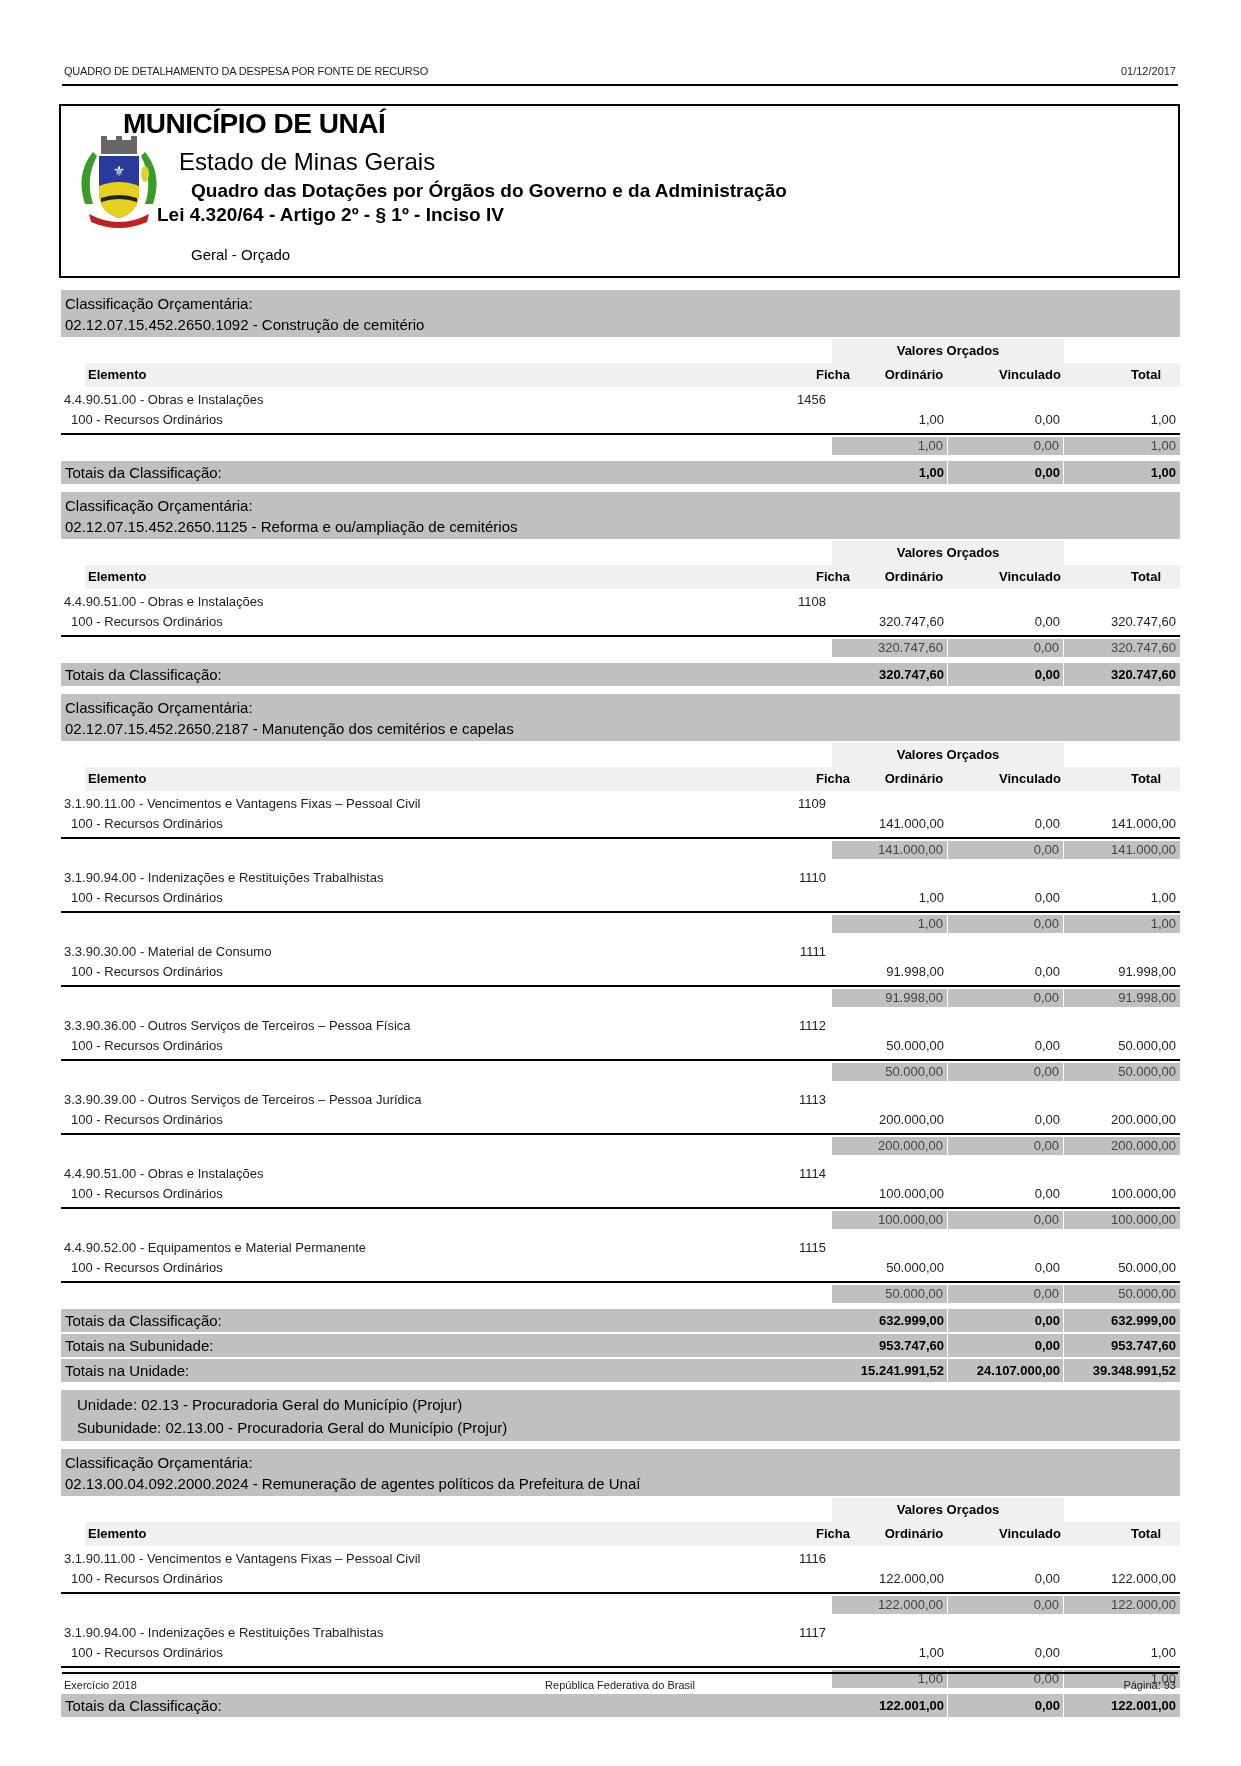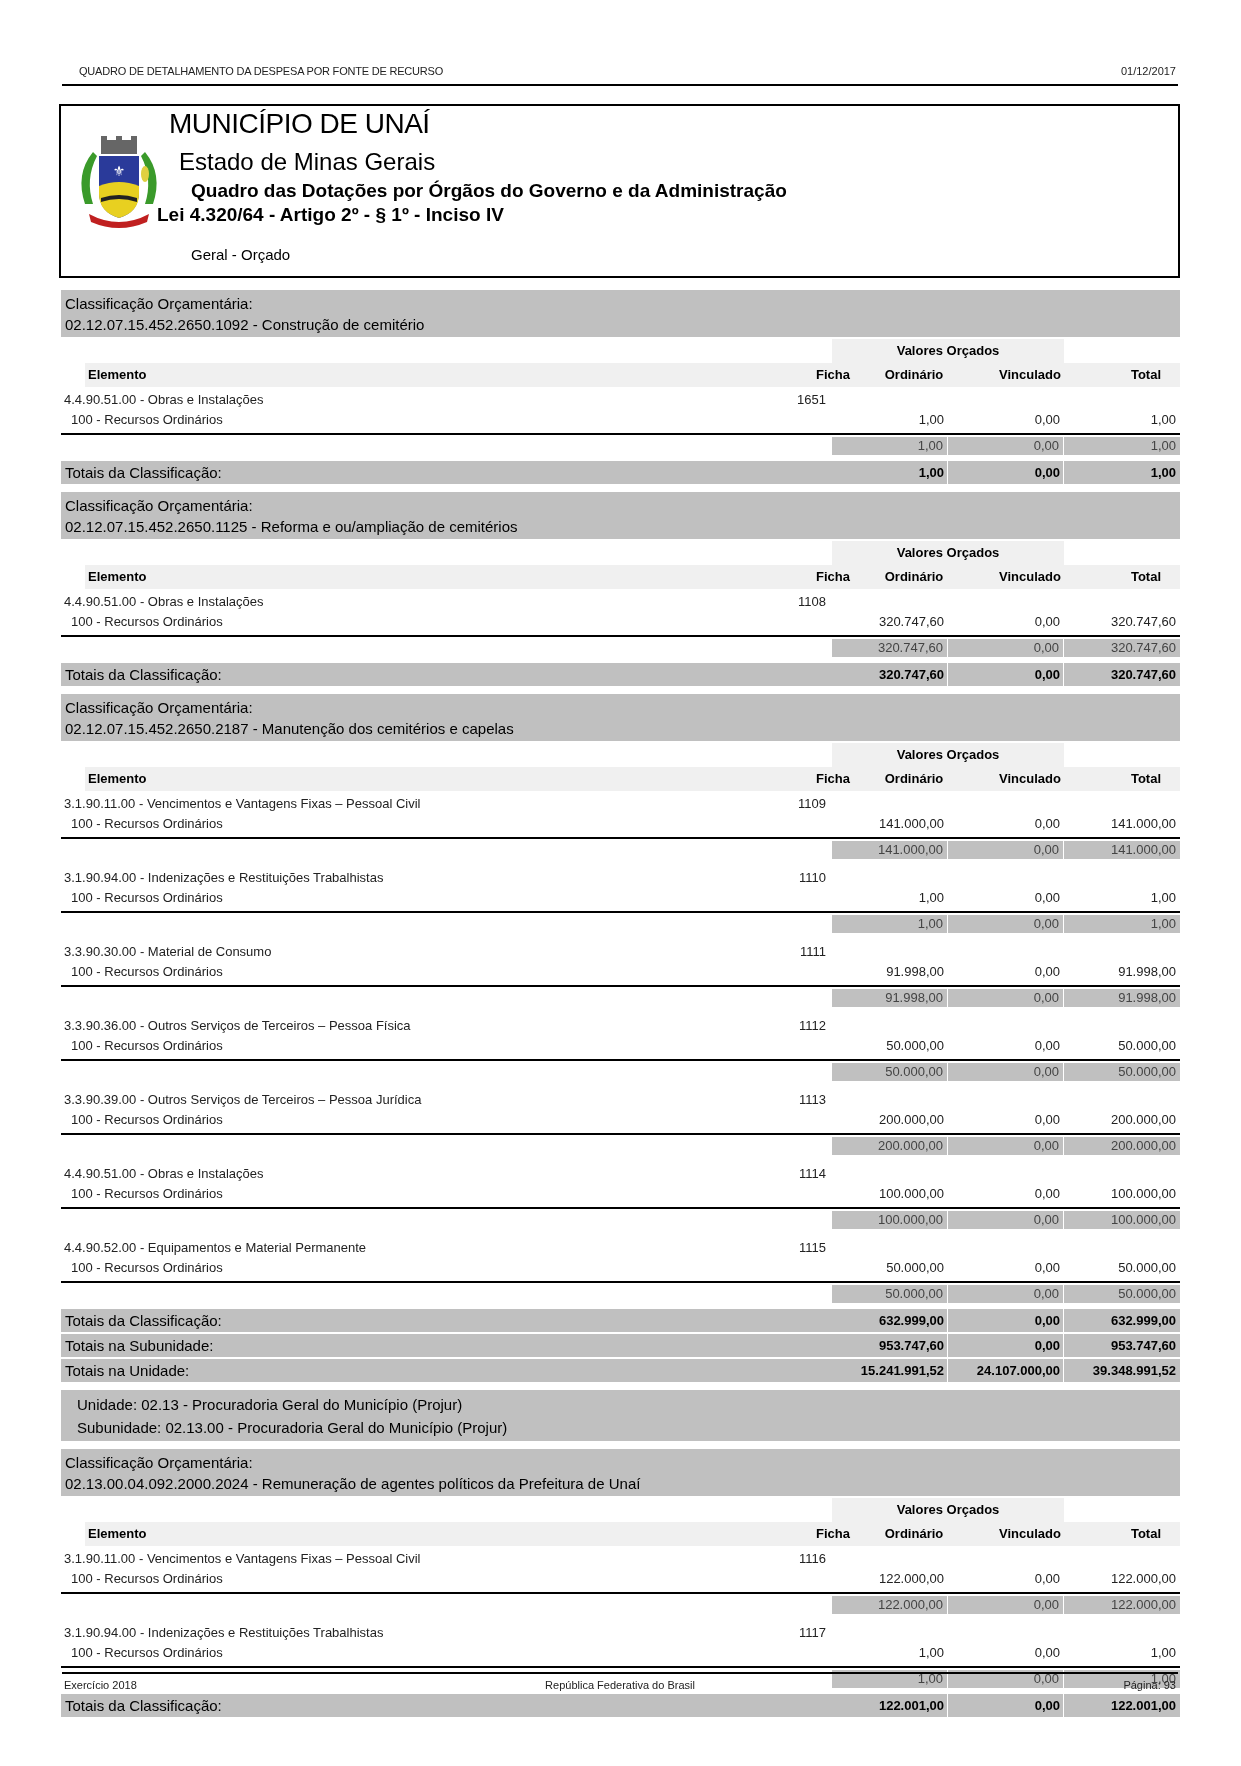--- a/index.html
+++ b/index.html
@@ -1,22 +1,22 @@
 <!DOCTYPE html>
 <html><head>
 <meta charset="utf-8">
 <style>
   html, body { margin:0; padding:0; background:#fff; }
   body { width:1241px; height:1766px; position:relative; font-family:"Liberation Sans", sans-serif; color:#000; overflow:hidden; }
   .topbar { position:absolute; left:62px; top:62px; width:1116px; height:22px; font-size:11px; color:#222; border-bottom:2px solid #000; }
-  .topbar .l { position:absolute; left:2px; top:3px; letter-spacing:-0.2px;margin-left:15px; }
+  .topbar .l { position:absolute; left:2px; top:3px; letter-spacing:-0.2px; }
   .topbar .r { position:absolute; right:2px; top:3px; }
   .hdrbox { position:absolute; left:59px; top:104px; width:1117px; height:170px; border:2px solid #000; }
   .logo { position:absolute; left:14px; top:28px; width:88px; height:96px; }
-  .h1 { position:absolute; left:0; right:4px; top:2px; font-size:28px; font-weight:normal; letter-spacing:-0.5px; padding-left:108px; }
+  .h1 { position:absolute; left:0; right:4px; top:2px; font-size:28px; font-weight:bold; letter-spacing:-0.5px; padding-left:62px; }
   .h2 { position:absolute; left:0; right:0; top:42px; font-size:24px; padding-left:118px; }
   .h3 { position:absolute; left:0; right:0; top:74px; font-size:19px; font-weight:bold; padding-left:130px; }
   .h4 { position:absolute; left:0; right:0; top:98px; font-size:19px; font-weight:bold; padding-left:96px; }
   .h5 { position:absolute; left:0; right:0; top:140px; font-size:15px; padding-left:130px; }
 
   .content { position:absolute; left:61px; top:290px; width:1119px; }
   .band { background:#c0c0c0; font-size:15px; padding:3px 4px 2px 4px; line-height:21px; margin-bottom:2px; }
   .band.unit { line-height:23px;padding-left:16px; }
   .hdr-vo { position:relative; height:24px; }
   .hdr-vo .vo { position:absolute; left:771px; width:232px; top:0; height:24px; background:#f0f0f0; font-size:13px; font-weight:bold; text-align:center; line-height:24px; }
@@ -90,21 +90,21 @@
     <div class="hdr-cols">
       <span class="c-el">Elemento</span>
       <span class="c-fi">Ficha</span>
       <span class="c-or">Ordinário</span>
       <span class="c-vi">Vinculado</span>
       <span class="c-to">Total</span>
     </div>
     <div class="item">
       <span class="el">4.4.90.51.00 - Obras e Instalações</span>
       <span class="src">100 - Recursos Ordinários</span>
-      <span class="fi">1651</span>
+      <span class="fi">1456</span>
       <span class="v or">1,00</span>
       <span class="v vi">0,00</span>
       <span class="v to">1,00</span>
     </div>
     <div class="sub">
       <span class="cell or">1,00</span>
       <span class="cell vi">0,00</span>
       <span class="cell to">1,00</span>
     </div>
     <div class="tot">

